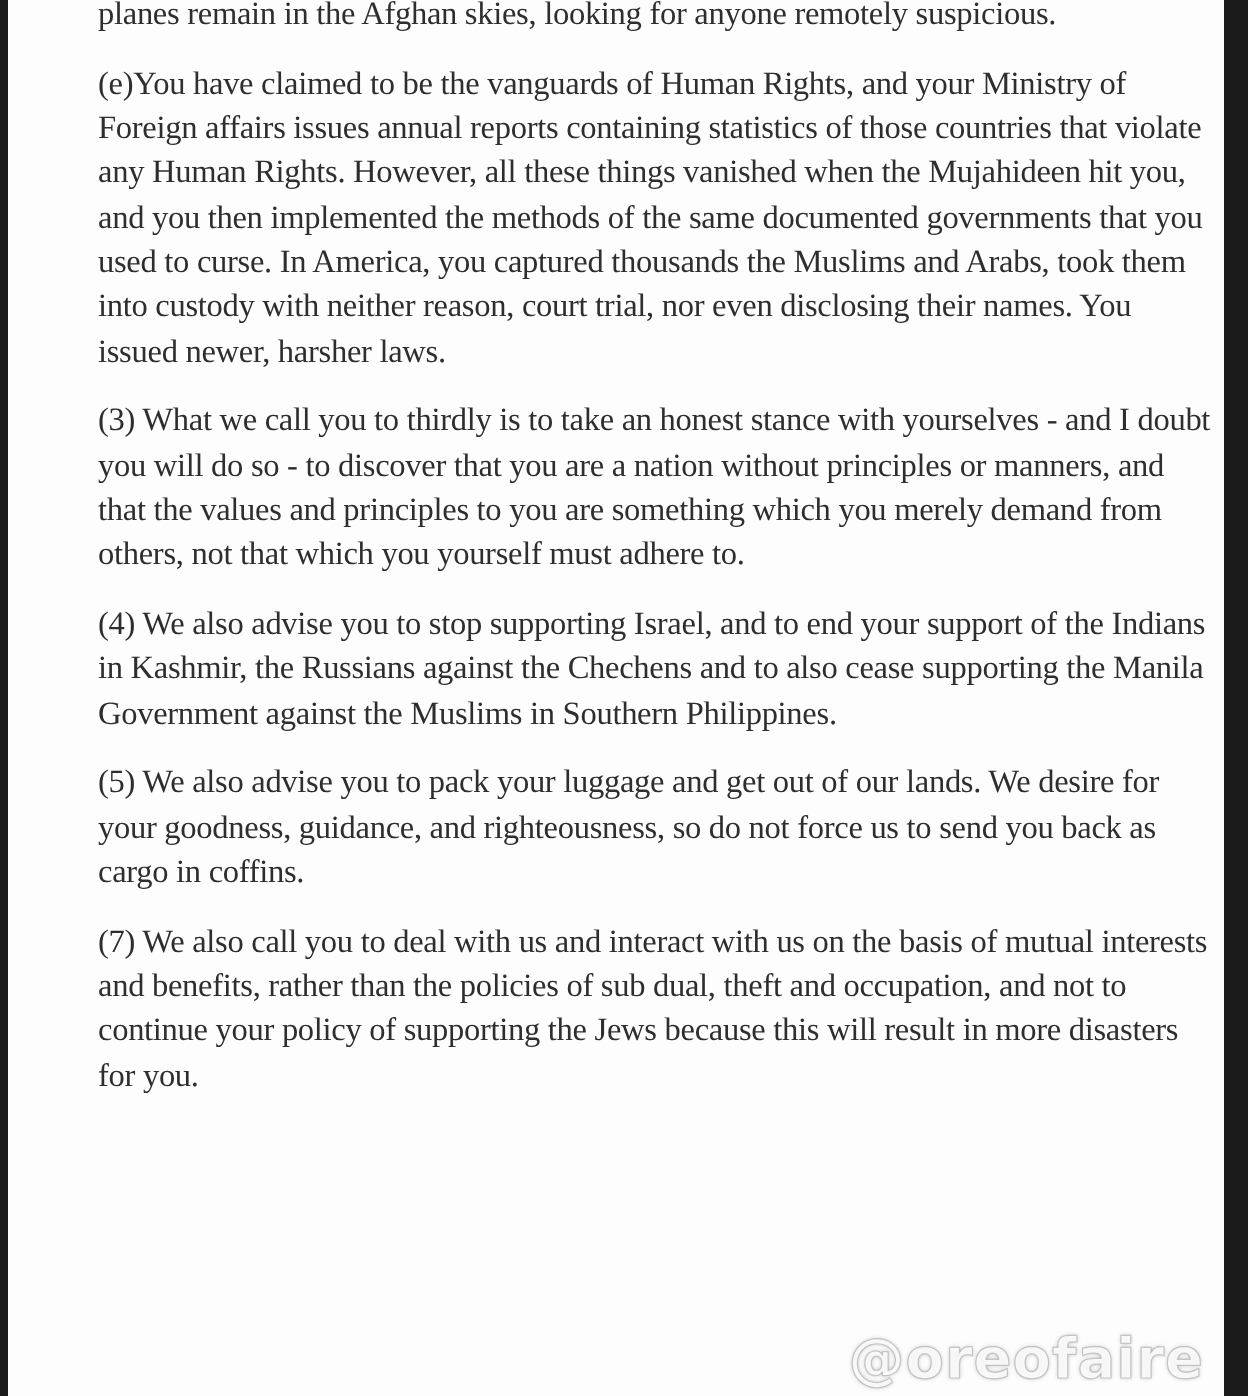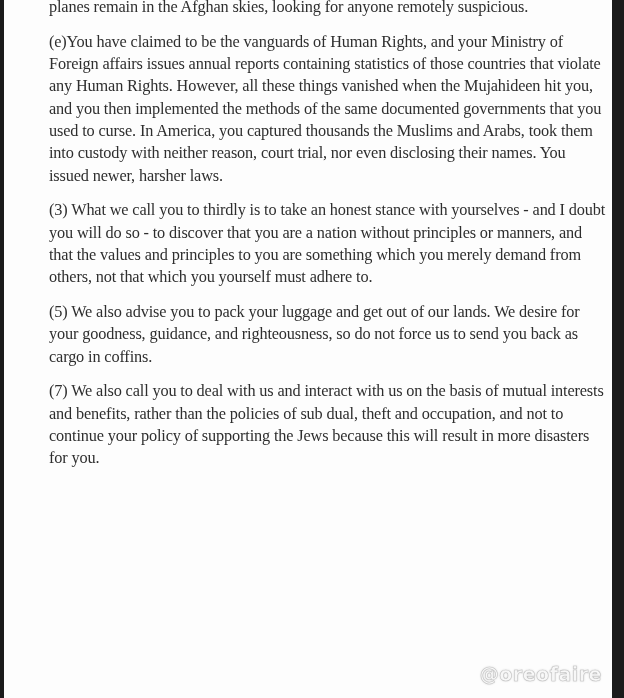--- a/index.html
+++ b/index.html
@@ -36,21 +36,21 @@
       font-family: "Liberation Serif", "DejaVu Serif", serif;
       font-size: 16.3px;
       letter-spacing: -0.15px;
       word-spacing: 0px;
     }
     .watermark {
       position: absolute;
       right: 10px;
       top: 663px;
       font-family: "DejaVu Sans", "Liberation Sans", sans-serif;
-      font-size: 19px;
+      font-size: 28px;
       font-weight: bold;
       color: rgba(255,255,255,0.85);
       -webkit-text-stroke: 0.6px rgba(160,160,160,0.55);
       text-shadow: 0 0 2px rgba(120,120,120,0.45);
       letter-spacing: 0.5px;
     }
     .fade {
       position: absolute;
       left: 0;
       top: 685px;
@@ -60,19 +60,20 @@
     }
   </style>
 </head>
 <body>
 
 <div class="page">
   <div class="content">
     <p>planes remain in the Afghan skies, looking for anyone remotely suspicious.</p>
     <p>(e)You have claimed to be the vanguards of Human Rights, and your Ministry of Foreign affairs issues annual reports containing statistics of those countries that violate any Human Rights. However, all these things vanished when the Mujahideen hit you, and you then implemented the methods of the same documented governments that you used to curse. In America, you captured thousands the Muslims and Arabs, took them into custody with neither reason, court trial, nor even disclosing their names. You issued newer, harsher laws.</p>
     <p>(3) What we call you to thirdly is to take an honest stance with yourselves - and I doubt you will do so - to discover that you are a nation without principles or manners, and that the values and principles to you are something which you merely demand from others, not that which you yourself must adhere to.</p>
+    <p>(4) We also advise you to stop supporting Israel, and to end your support of the Indians in Kashmir, the Russians against the Chechens and to also cease supporting the Manila Government against the Muslims in Southern Philippines.</p>
     <p>(5) We also advise you to pack your luggage and get out of our lands. We desire for your goodness, guidance, and righteousness, so do not force us to send you back as cargo in coffins.</p>
     <p>(7) We also call you to deal with us and interact with us on the basis of mutual interests and benefits, rather than the policies of sub dual, theft and occupation, and not to continue your policy of supporting the Jews because this will result in more disasters for you.</p>
 
   </div>
   <div class="fade"></div>
   <div class="watermark">@oreofaire</div>
 </div>
 
 </body></html>

